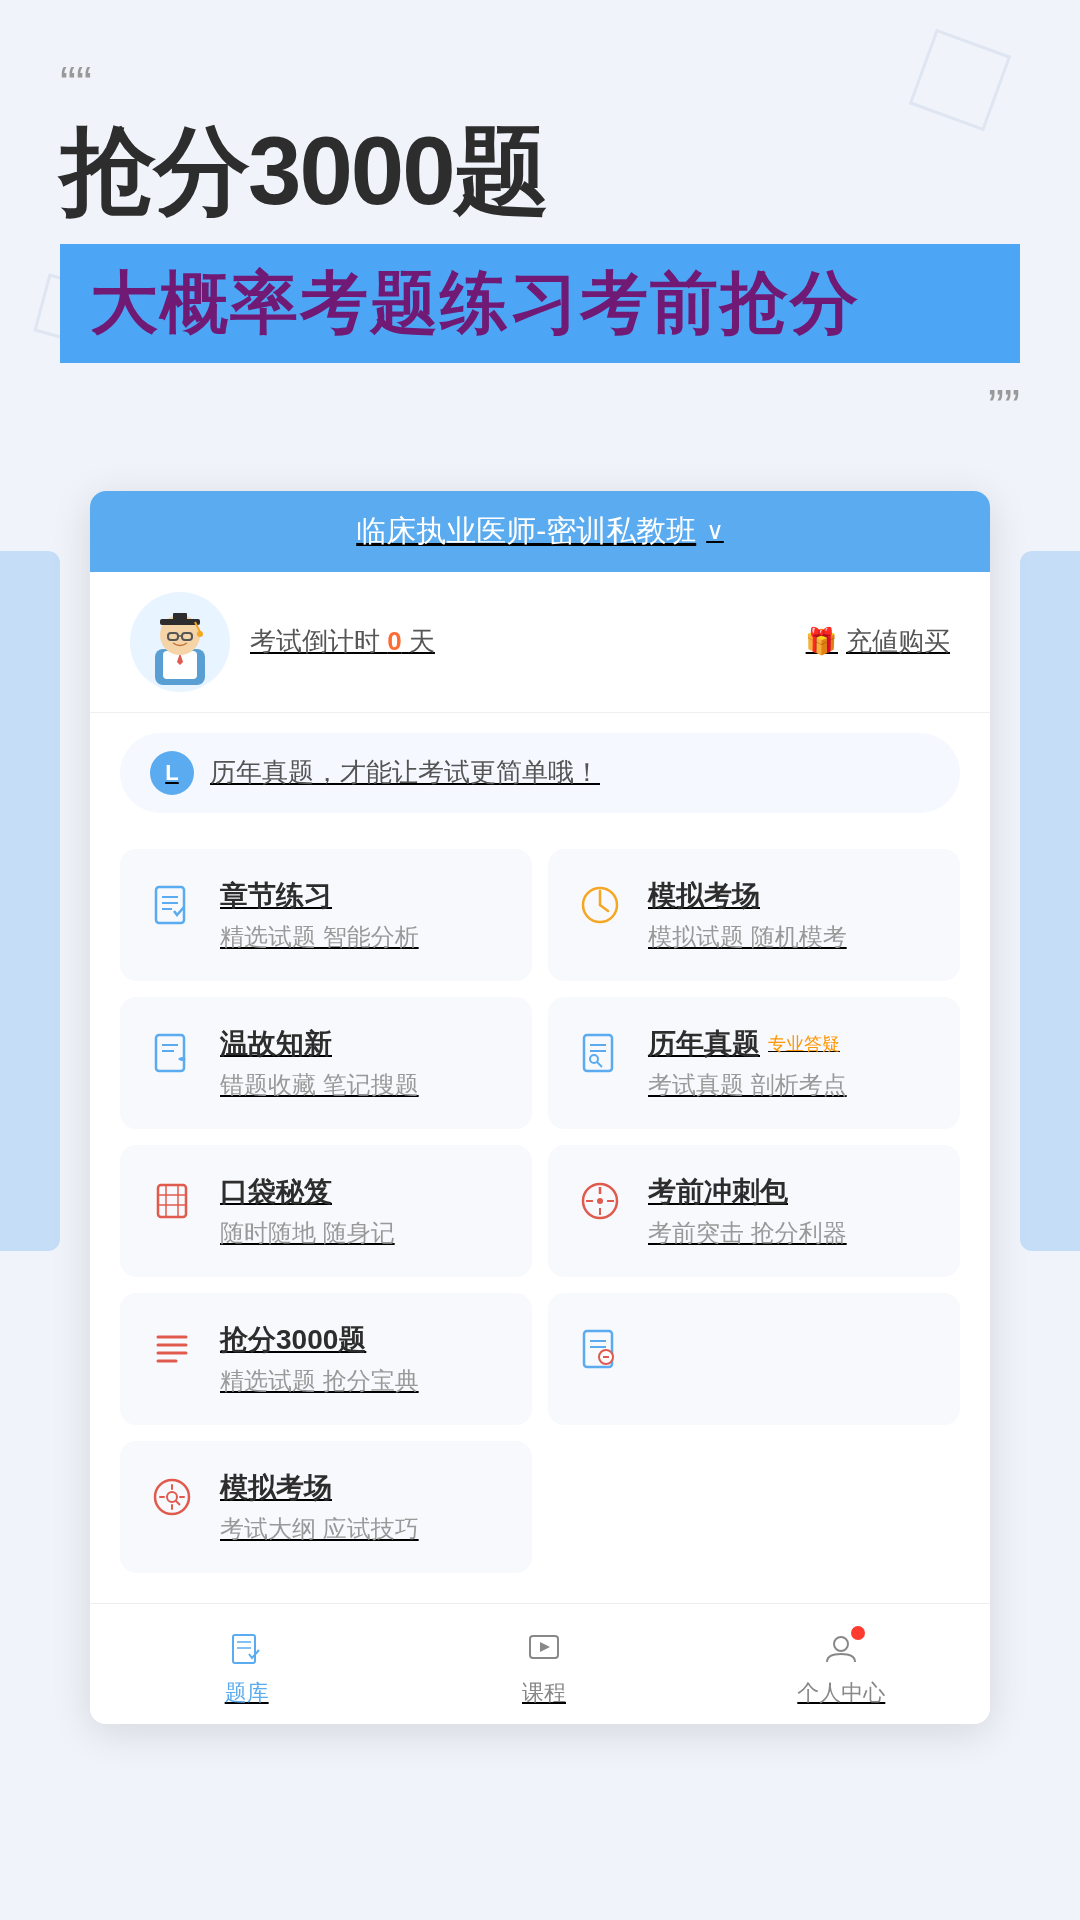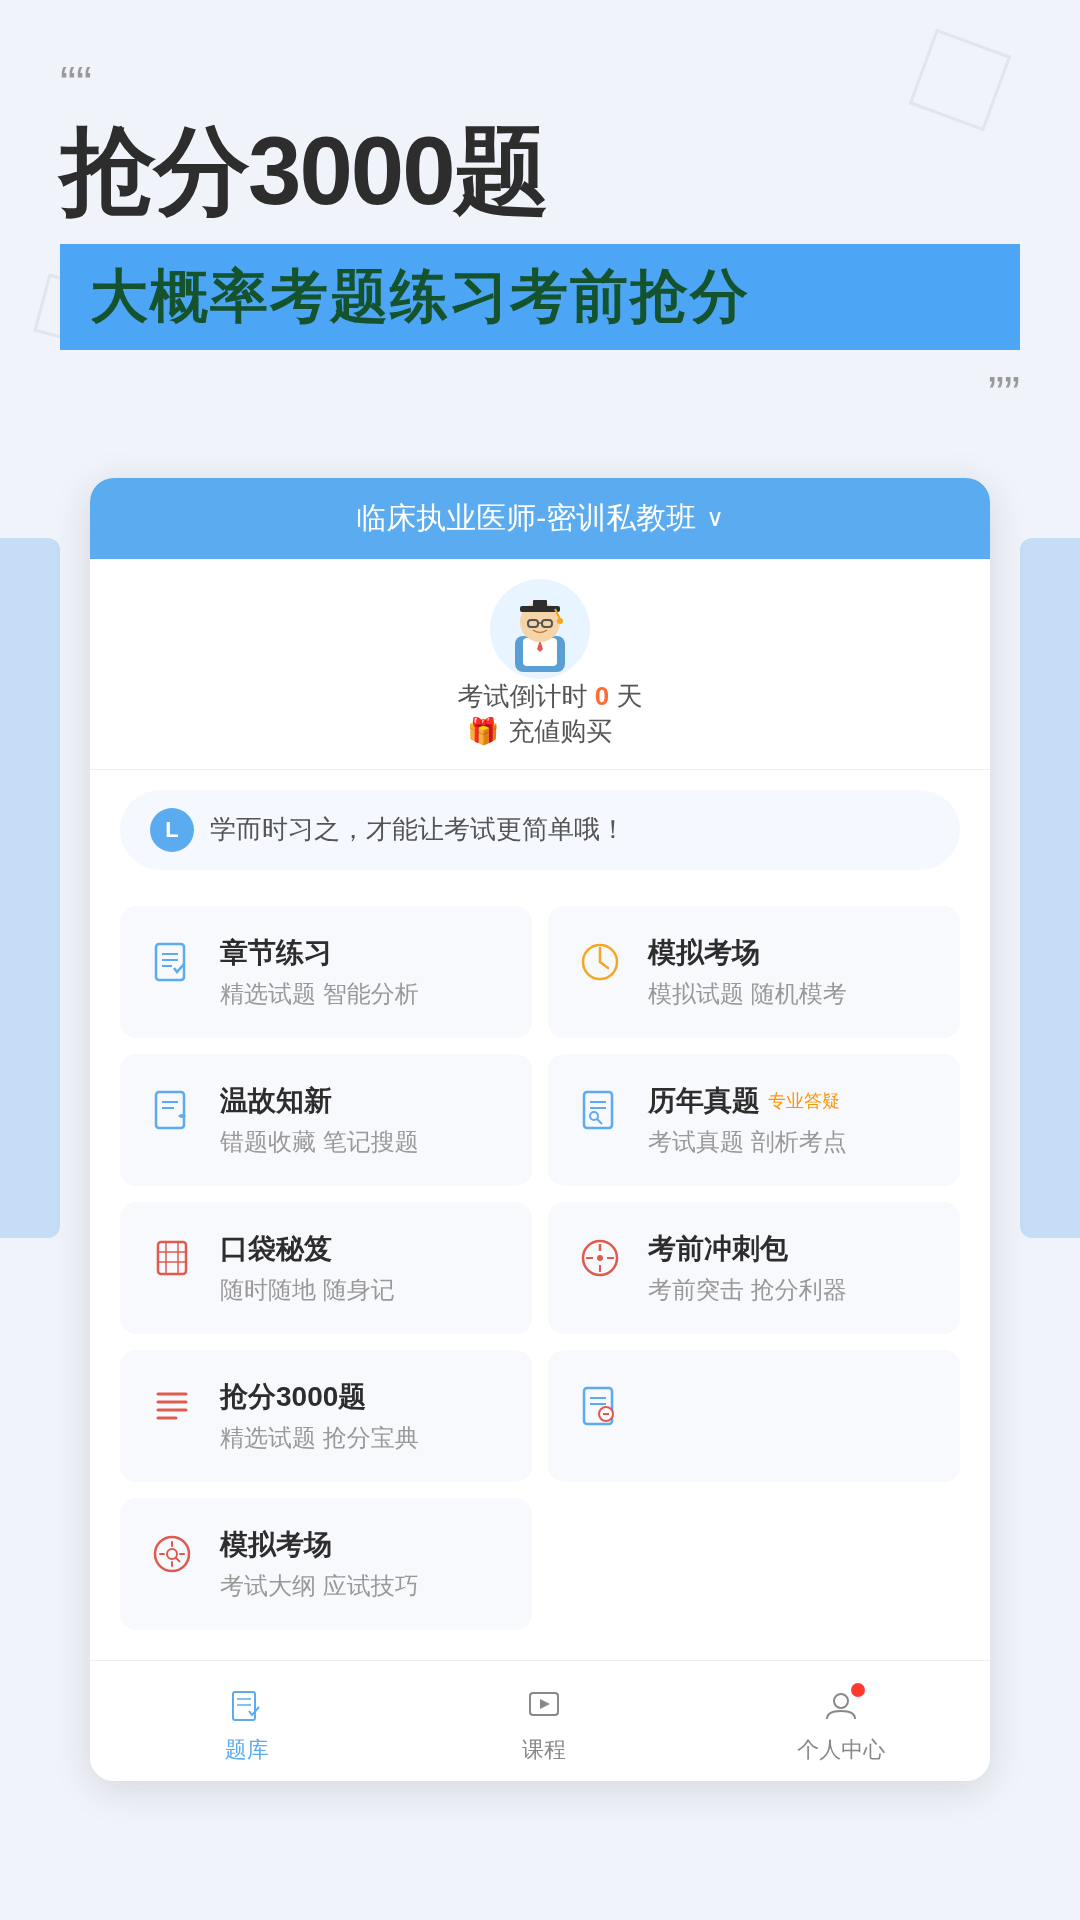--- a/index.html
+++ b/index.html
@@ -53,23 +53,23 @@
       letter-spacing: -2px;
     }
     .hero-subtitle-bar {
       background: #4da6f5;
       padding: 14px 30px;
       margin: 20px 0 10px 0;
       display: inline-block;
       width: 100%;
     }
     .hero-subtitle {
-      font-size: 58px;
+      font-size: 68px;
       font-weight: 800;
-      color: #14532d;
+      color: #701a75;
       letter-spacing: 2px;
     }
     .quote-bottom {
       font-size: 48px;
       color: #999;
       text-align: right;
       line-height: 1;
       margin-top: 10px;
     }
 
@@ -96,26 +96,27 @@
       right: 0;
       top: 120px;
       width: 60px;
       height: 700px;
       background: #c5ddf7;
       border-radius: 12px 0 0 12px;
     }
 
     .app-card {
       background: #fff;
-      border-radius: 24px;
+      border-radius: 16px;
       width: 900px;
       box-shadow: 0 8px 40px rgba(0,0,0,0.12);
       overflow: hidden;
       position: relative;
       z-index: 2;
+      text-decoration: underline;
     }
 
     
     .app-topbar {
       background: #5aabf0;
       padding: 20px 40px;
       text-align: center;
       display: flex;
       align-items: center;
       justify-content: center;
@@ -131,21 +132,20 @@
       font-size: 24px;
     }
 
     
     .profile-row {
       display: flex;
       align-items: center;
       padding: 20px 40px;
       background: #fff;
       border-bottom: 1px solid #f0f0f0;
-      flex-direction: column;
     }
     .avatar-container {
       width: 100px;
       height: 100px;
       position: relative;
       flex-shrink: 0;
     }
     .avatar-img {
       width: 100px;
       height: 100px;
@@ -344,21 +344,21 @@
         <span>天</span>
       </div>
       <button class="recharge-btn">
         <span>🎁</span>
         <span>充値购买</span>
       </button>
     </div>
 
     <div class="motto-bar">
       <div class="motto-icon">L</div>
-      <span class="motto-text">学而时习之，才能让考试更简单哦！</span>
+      <span class="motto-text">历年真题，才能让考试更简单哦！</span>
     </div>
 
     <div class="feature-grid">
 
       <div class="feature-item">
         <div class="feature-icon">
           <svg width="44" height="44" viewBox="0 0 44 44" xmlns="http://www.w3.org/2000/svg">
             <rect x="6" y="4" width="28" height="36" rx="3" fill="none" stroke="#5aabf0" stroke-width="2.5"></rect>
             <line x1="12" y1="14" x2="28" y2="14" stroke="#5aabf0" stroke-width="2"></line>
             <line x1="12" y1="20" x2="28" y2="20" stroke="#5aabf0" stroke-width="2"></line>

